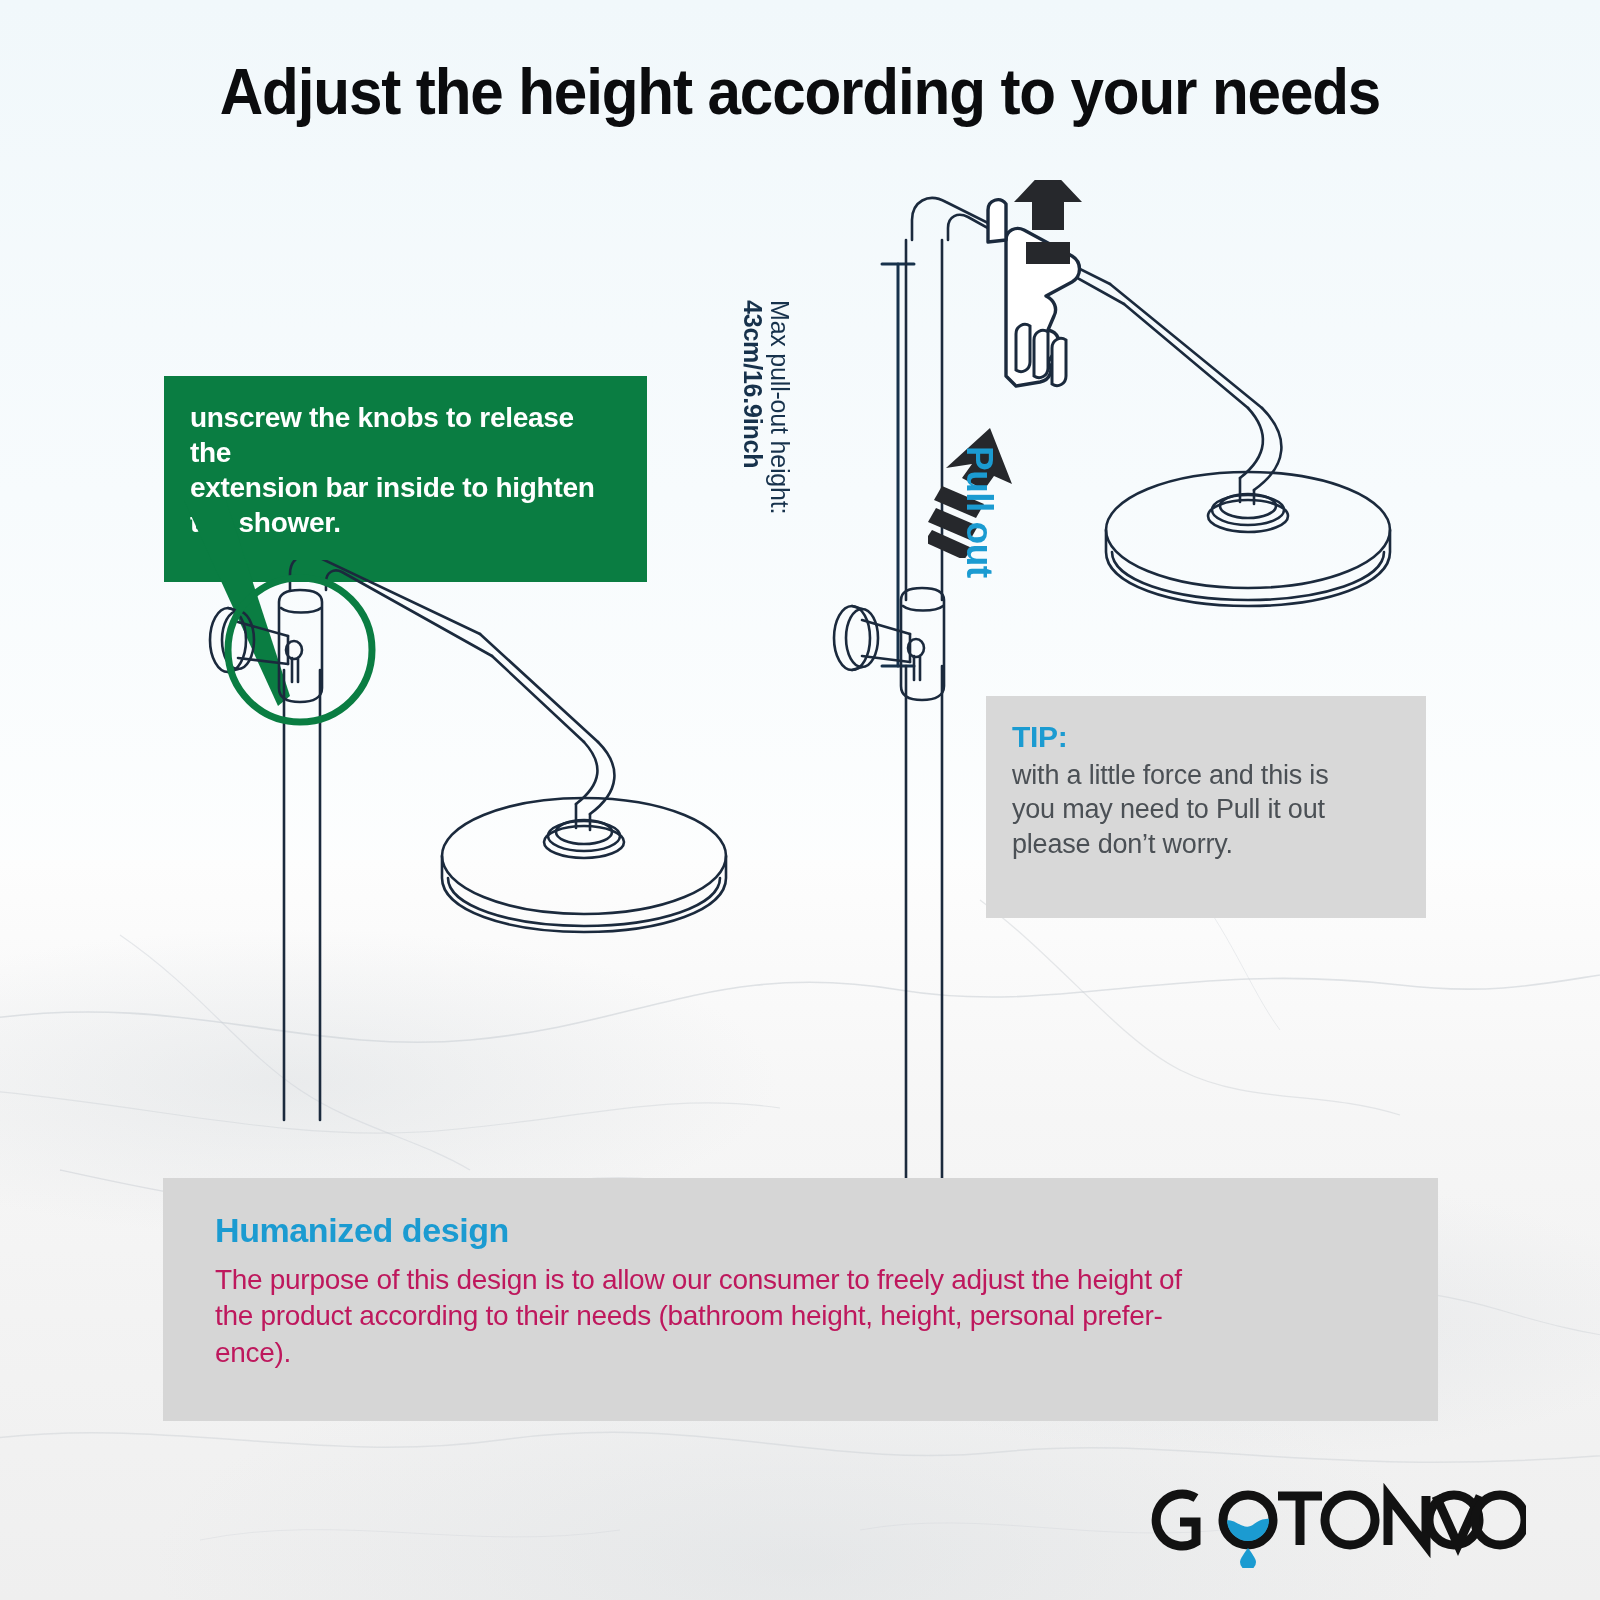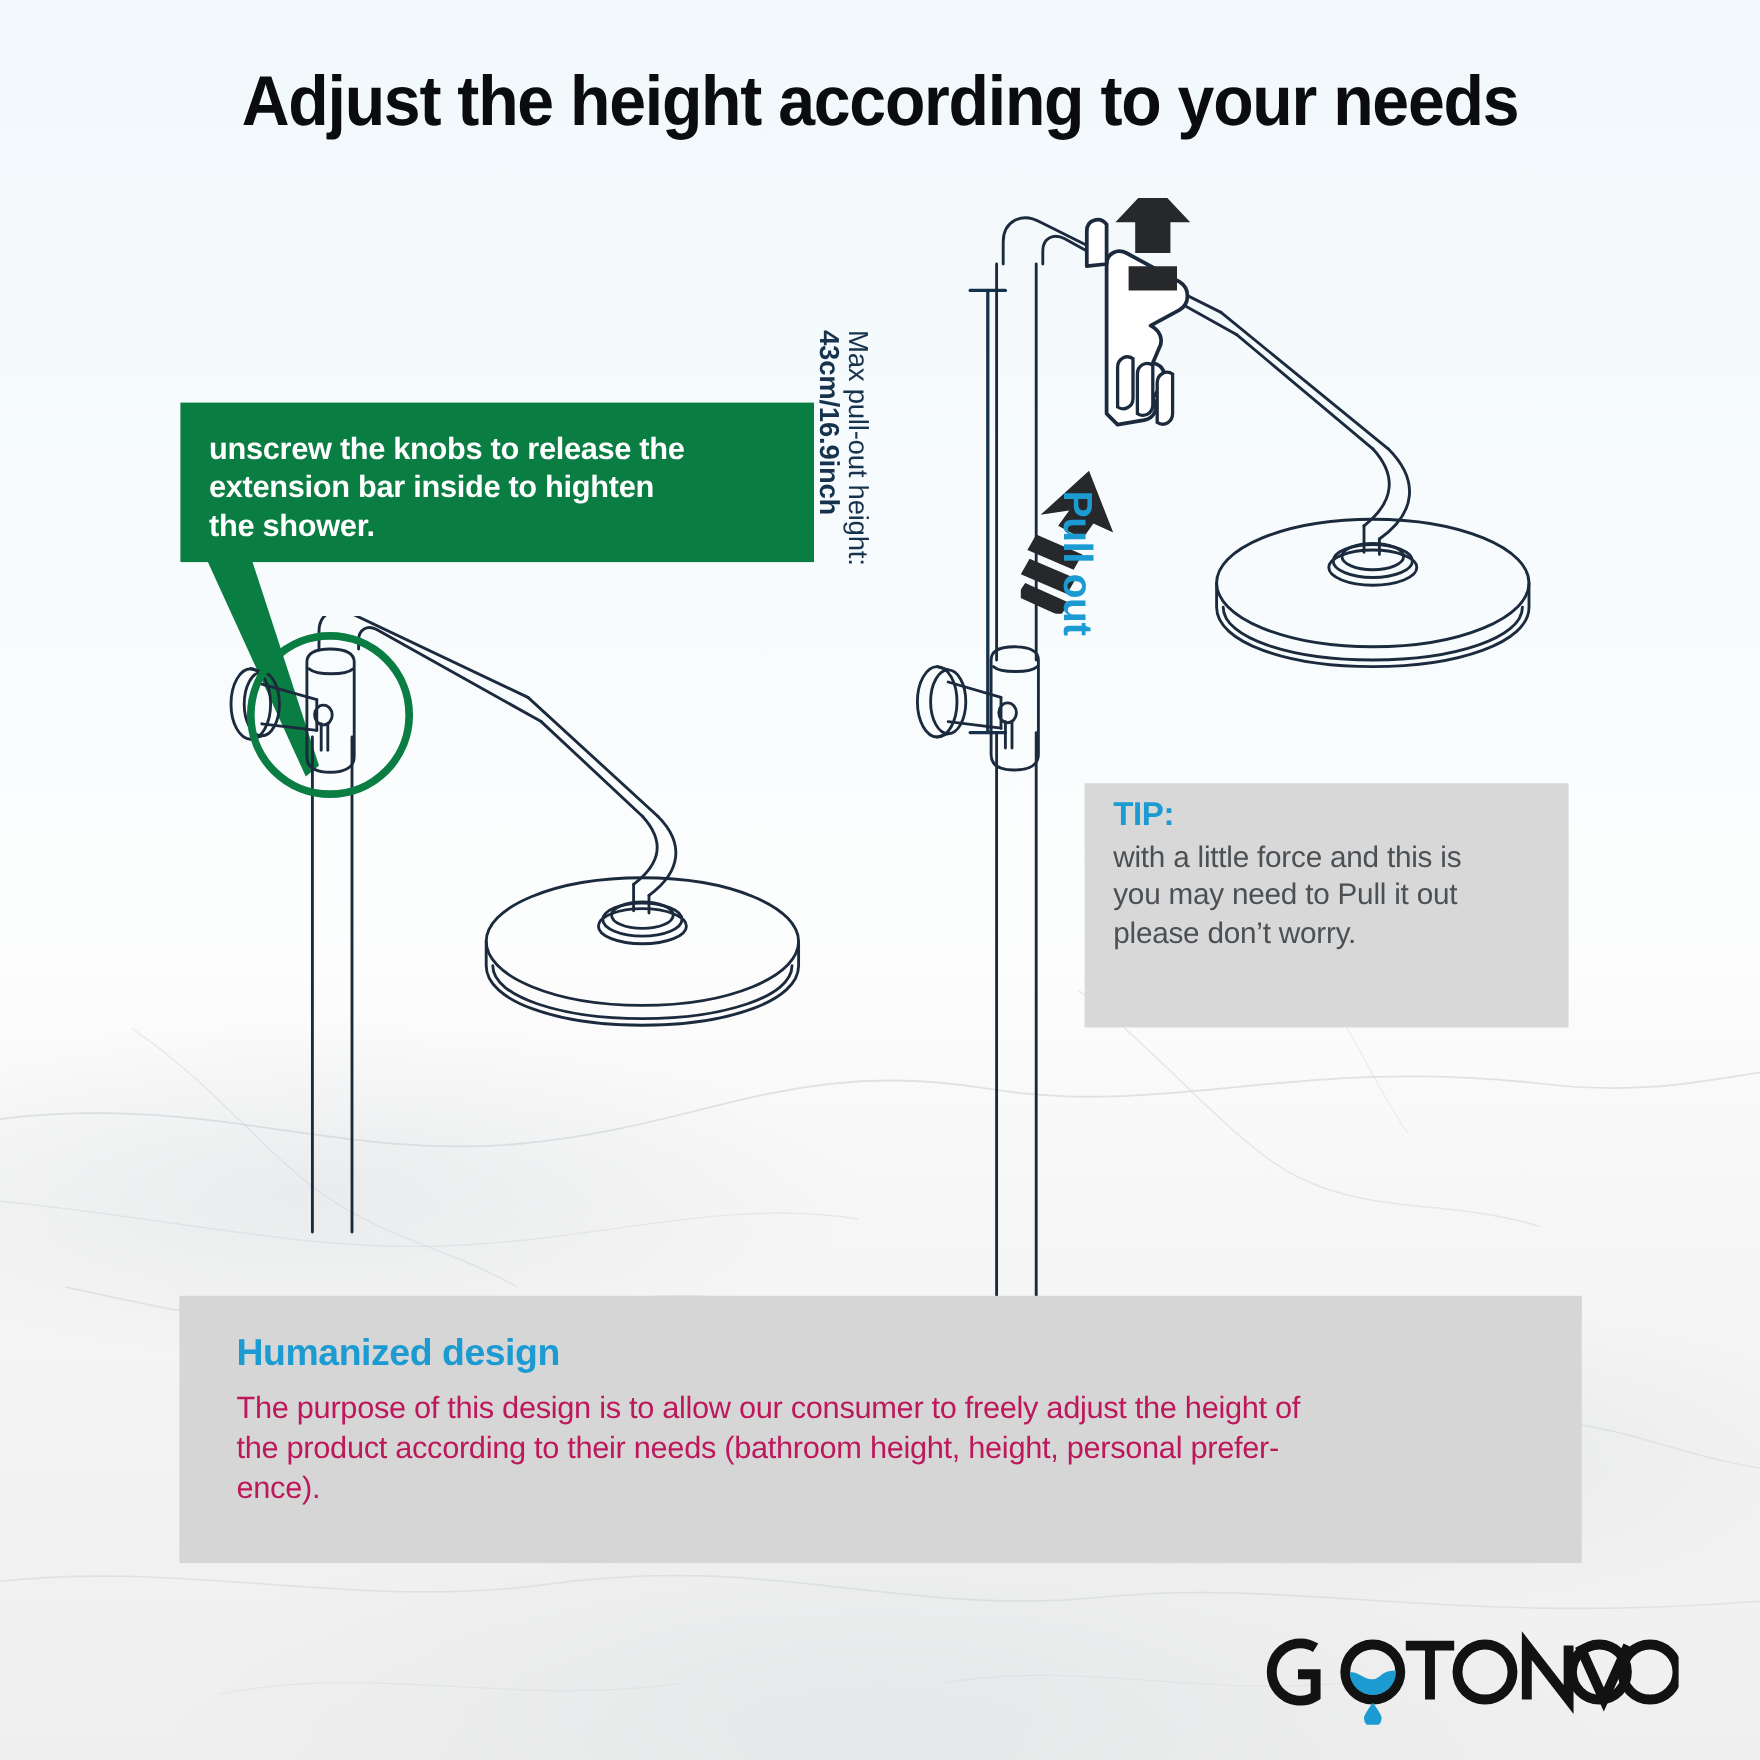--- a/index.html
+++ b/index.html
@@ -28,22 +28,22 @@
   
   .title{
     position:absolute;left:0;top:55px;width:1600px;text-align:center;
     font-size:64px;font-weight:700;letter-spacing:-1.2px;color:#0b0c0e;
     font-family:"Liberation Sans",sans-serif;
     transform:scaleX(.94);transform-origin:50% 50%;
   }
 
   
   .green-box{
-    position:absolute;left:164px;top:366px;width:576px;
-    background:#0a7d42;padding:24px 26px 16px 26px;box-sizing:border-box;
+    position:absolute;left:164px;top:376px;width:483px;
+    background:#0a7d42;padding:24px 26px 42px 26px;box-sizing:border-box;
   }
   .green-box p{
     margin:0;color:#ffffff;font-size:28px;font-weight:700;line-height:1.25;
     letter-spacing:-.3px;
   }
   .green-pointer{position:absolute;left:180px;top:500px;width:200px;height:210px;}
 
   
   .diagram{position:absolute;}
   #diagram-left{left:180px;top:560px;width:600px;height:620px;}
@@ -63,22 +63,22 @@
   .pullout-label{
     position:absolute;left:1000px;top:446px;
     transform:rotate(90deg);transform-origin:left top;
     color:#1b9bd1;font-size:37px;font-weight:700;letter-spacing:-.5px;
     white-space:nowrap;
   }
   .pullout-arrow{position:absolute;left:928px;top:428px;width:110px;height:130px;}
 
   
   .tip-box{
-    position:absolute;left:986px;top:712px;width:440px;height:222px;
-    background:#d8d8d8;box-sizing:border-box;padding:12px 26px;
+    position:absolute;left:986px;top:696px;width:440px;height:222px;
+    background:#d8d8d8;box-sizing:border-box;padding:24px 26px;
   }
   .tip-head{color:#1b9bd1;font-size:30px;font-weight:700;margin:0 0 4px 0;letter-spacing:-.3px;}
   .tip-body{color:#4b5055;font-size:27px;line-height:1.27;margin:0;letter-spacing:-.2px;}
 
   
   .bottom-panel{
     position:absolute;left:163px;top:1178px;width:1275px;height:243px;
     background:#d6d6d6;box-sizing:border-box;padding:33px 52px;
   }
   .bp-head{color:#1b9bd1;font-size:34px;font-weight:700;margin:0 0 12px 0;letter-spacing:-.4px;}

